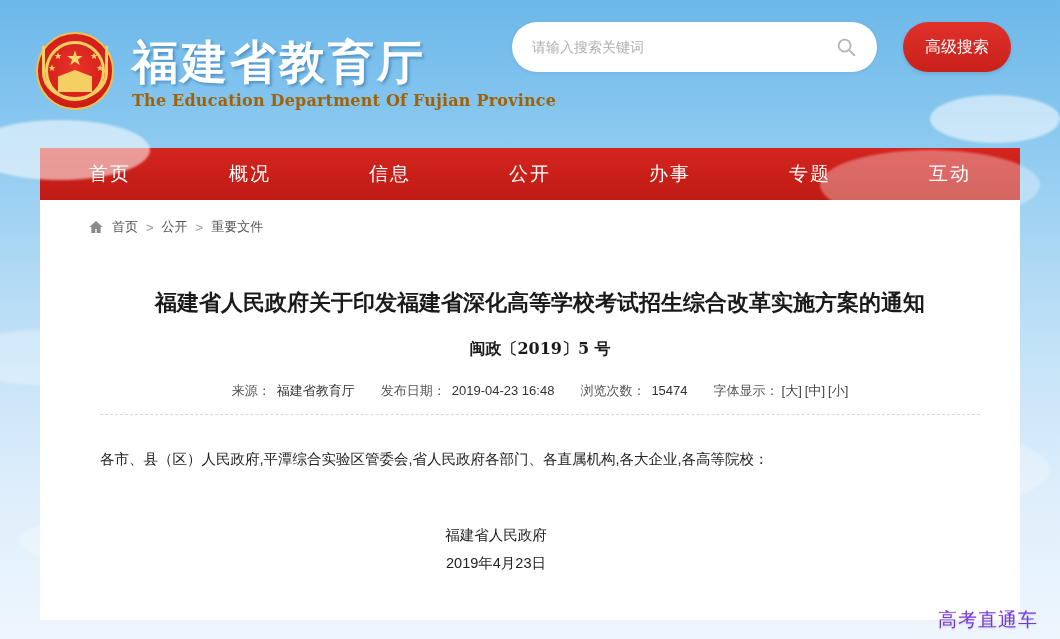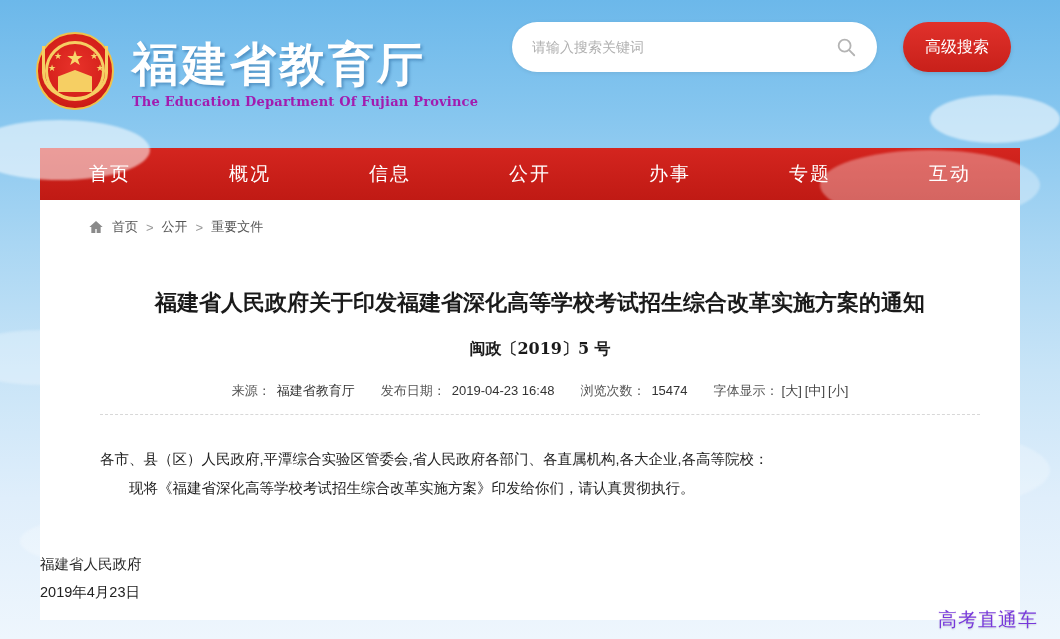--- a/index.html
+++ b/index.html
@@ -91,22 +91,22 @@
     font-weight: bold;
     font-size: 46px;
     color: #ffffff;
     letter-spacing: 3px;
     text-shadow: 2px 2px 3px rgba(0,60,120,.35);
   }
   .site-title .en {
     margin-top: 8px;
     font-family: "DejaVu Serif", serif;
     font-weight: bold;
-    font-size: 13px;
-    color: #a21caf;
+    font-size: 16px;
+    color: #a16207;
     letter-spacing: .2px;
   }
 
   .search-wrap {
     position: absolute;
     left: 512px; top: 22px;
     display: flex;
     align-items: center;
     gap: 26px;
   }
@@ -218,21 +218,21 @@
   .body-text {
     margin-top: 30px;
     font-size: 14.5px;
     color: #222;
     line-height: 2.0;
   }
   .body-text p.indent { text-indent: 2em; }
 
   .signature {
     margin-top: 48px;
-    text-align: left;
+    text-align: center;
     font-size: 14.5px;
     color: #222;
     line-height: 1.9;
     padding-right: 68px;
   }
 
   .watermark {
     position: absolute;
     right: 22px;
     bottom: 6px;
@@ -326,21 +326,20 @@
         <div>
           <span class="lbl">浏览次数：</span><span class="val">15474</span>
         </div>
         <div class="sizes">
           <span class="lbl">字体显示：</span><a href="#">[大]</a><a href="#">[中]</a><a href="#">[小]</a>
         </div>
       </div>
 
       <div class="body-text">
         <p>各市、县（区）人民政府,平潭综合实验区管委会,省人民政府各部门、各直属机构,各大企业,各高等院校：</p>
-        <p class="indent">现将《福建省深化高等学校考试招生综合改革实施方案》印发给你们，请认真贯彻执行。</p>
       </div>
     </div>
 
     <div class="signature">
       <div>福建省人民政府</div>
       <div>2019年4月23日</div>
     </div>
   </div>
 
   <div class="watermark">高考直通车</div>

